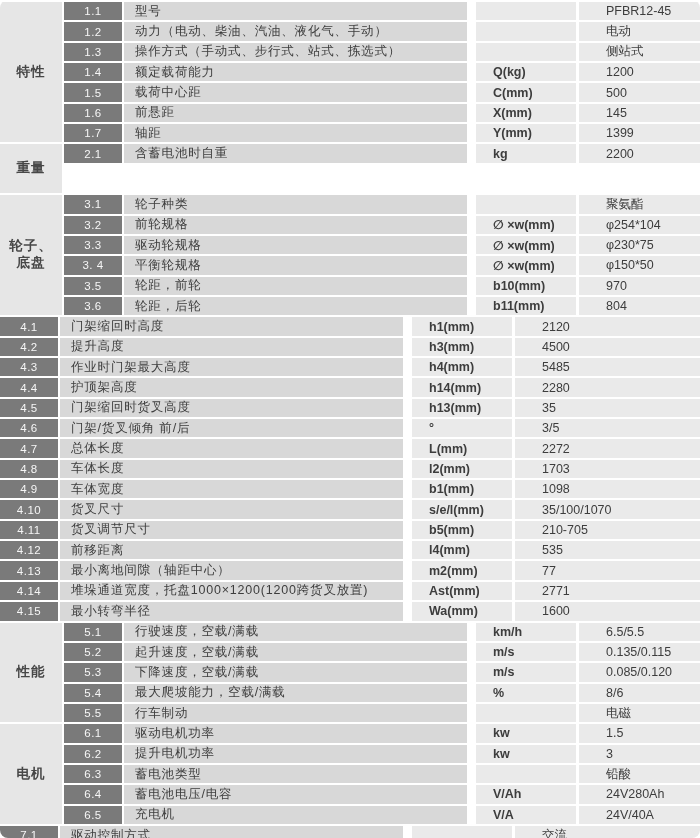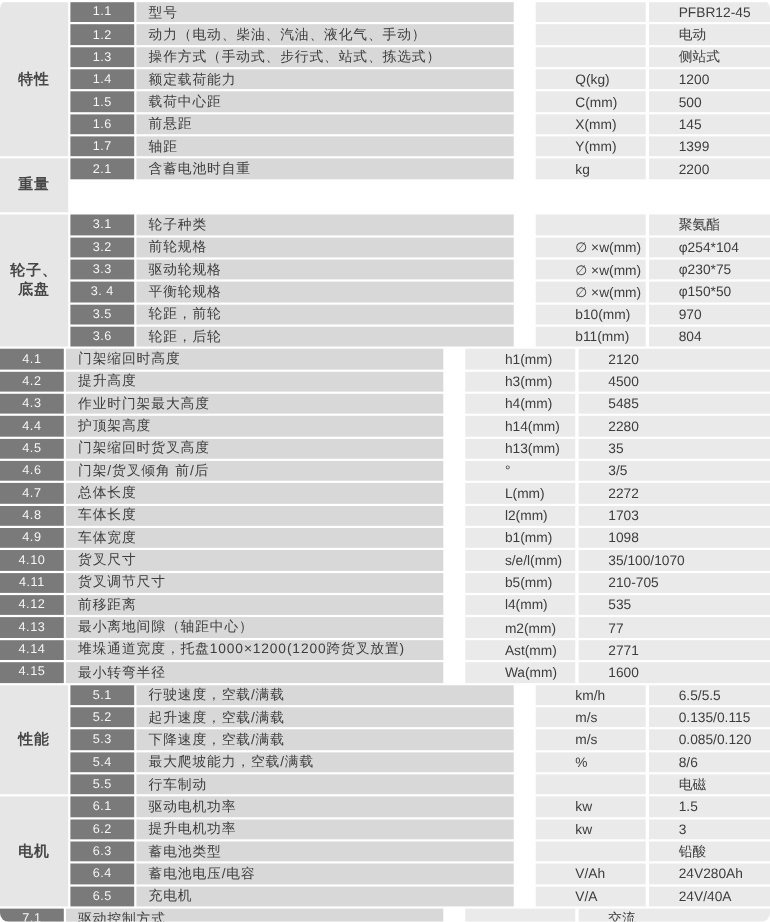--- a/index.html
+++ b/index.html
@@ -78,28 +78,29 @@
     justify-content:center;
     font-size:11.5px;
     letter-spacing:0.5px;
   }
   .desc{
     flex:0 0 343px;
     width:343px;
     background:var(--desc-bg);
     padding-left:11px;
     letter-spacing:0.8px;
-    margin-right:18px;
+    margin-right:7px;
   }
   .unit{
     flex:0 0 100px;
     width:100px;
     background:var(--unit-bg);
-    padding-left:36px;
+    padding-left:17px;
     margin-right:1px;
+    font-weight:bold;
   }
   .value{
     flex:1;
     background:var(--unit-bg);
     padding-left:27px;
   }
 </style>
 </head>
 <body>
 

